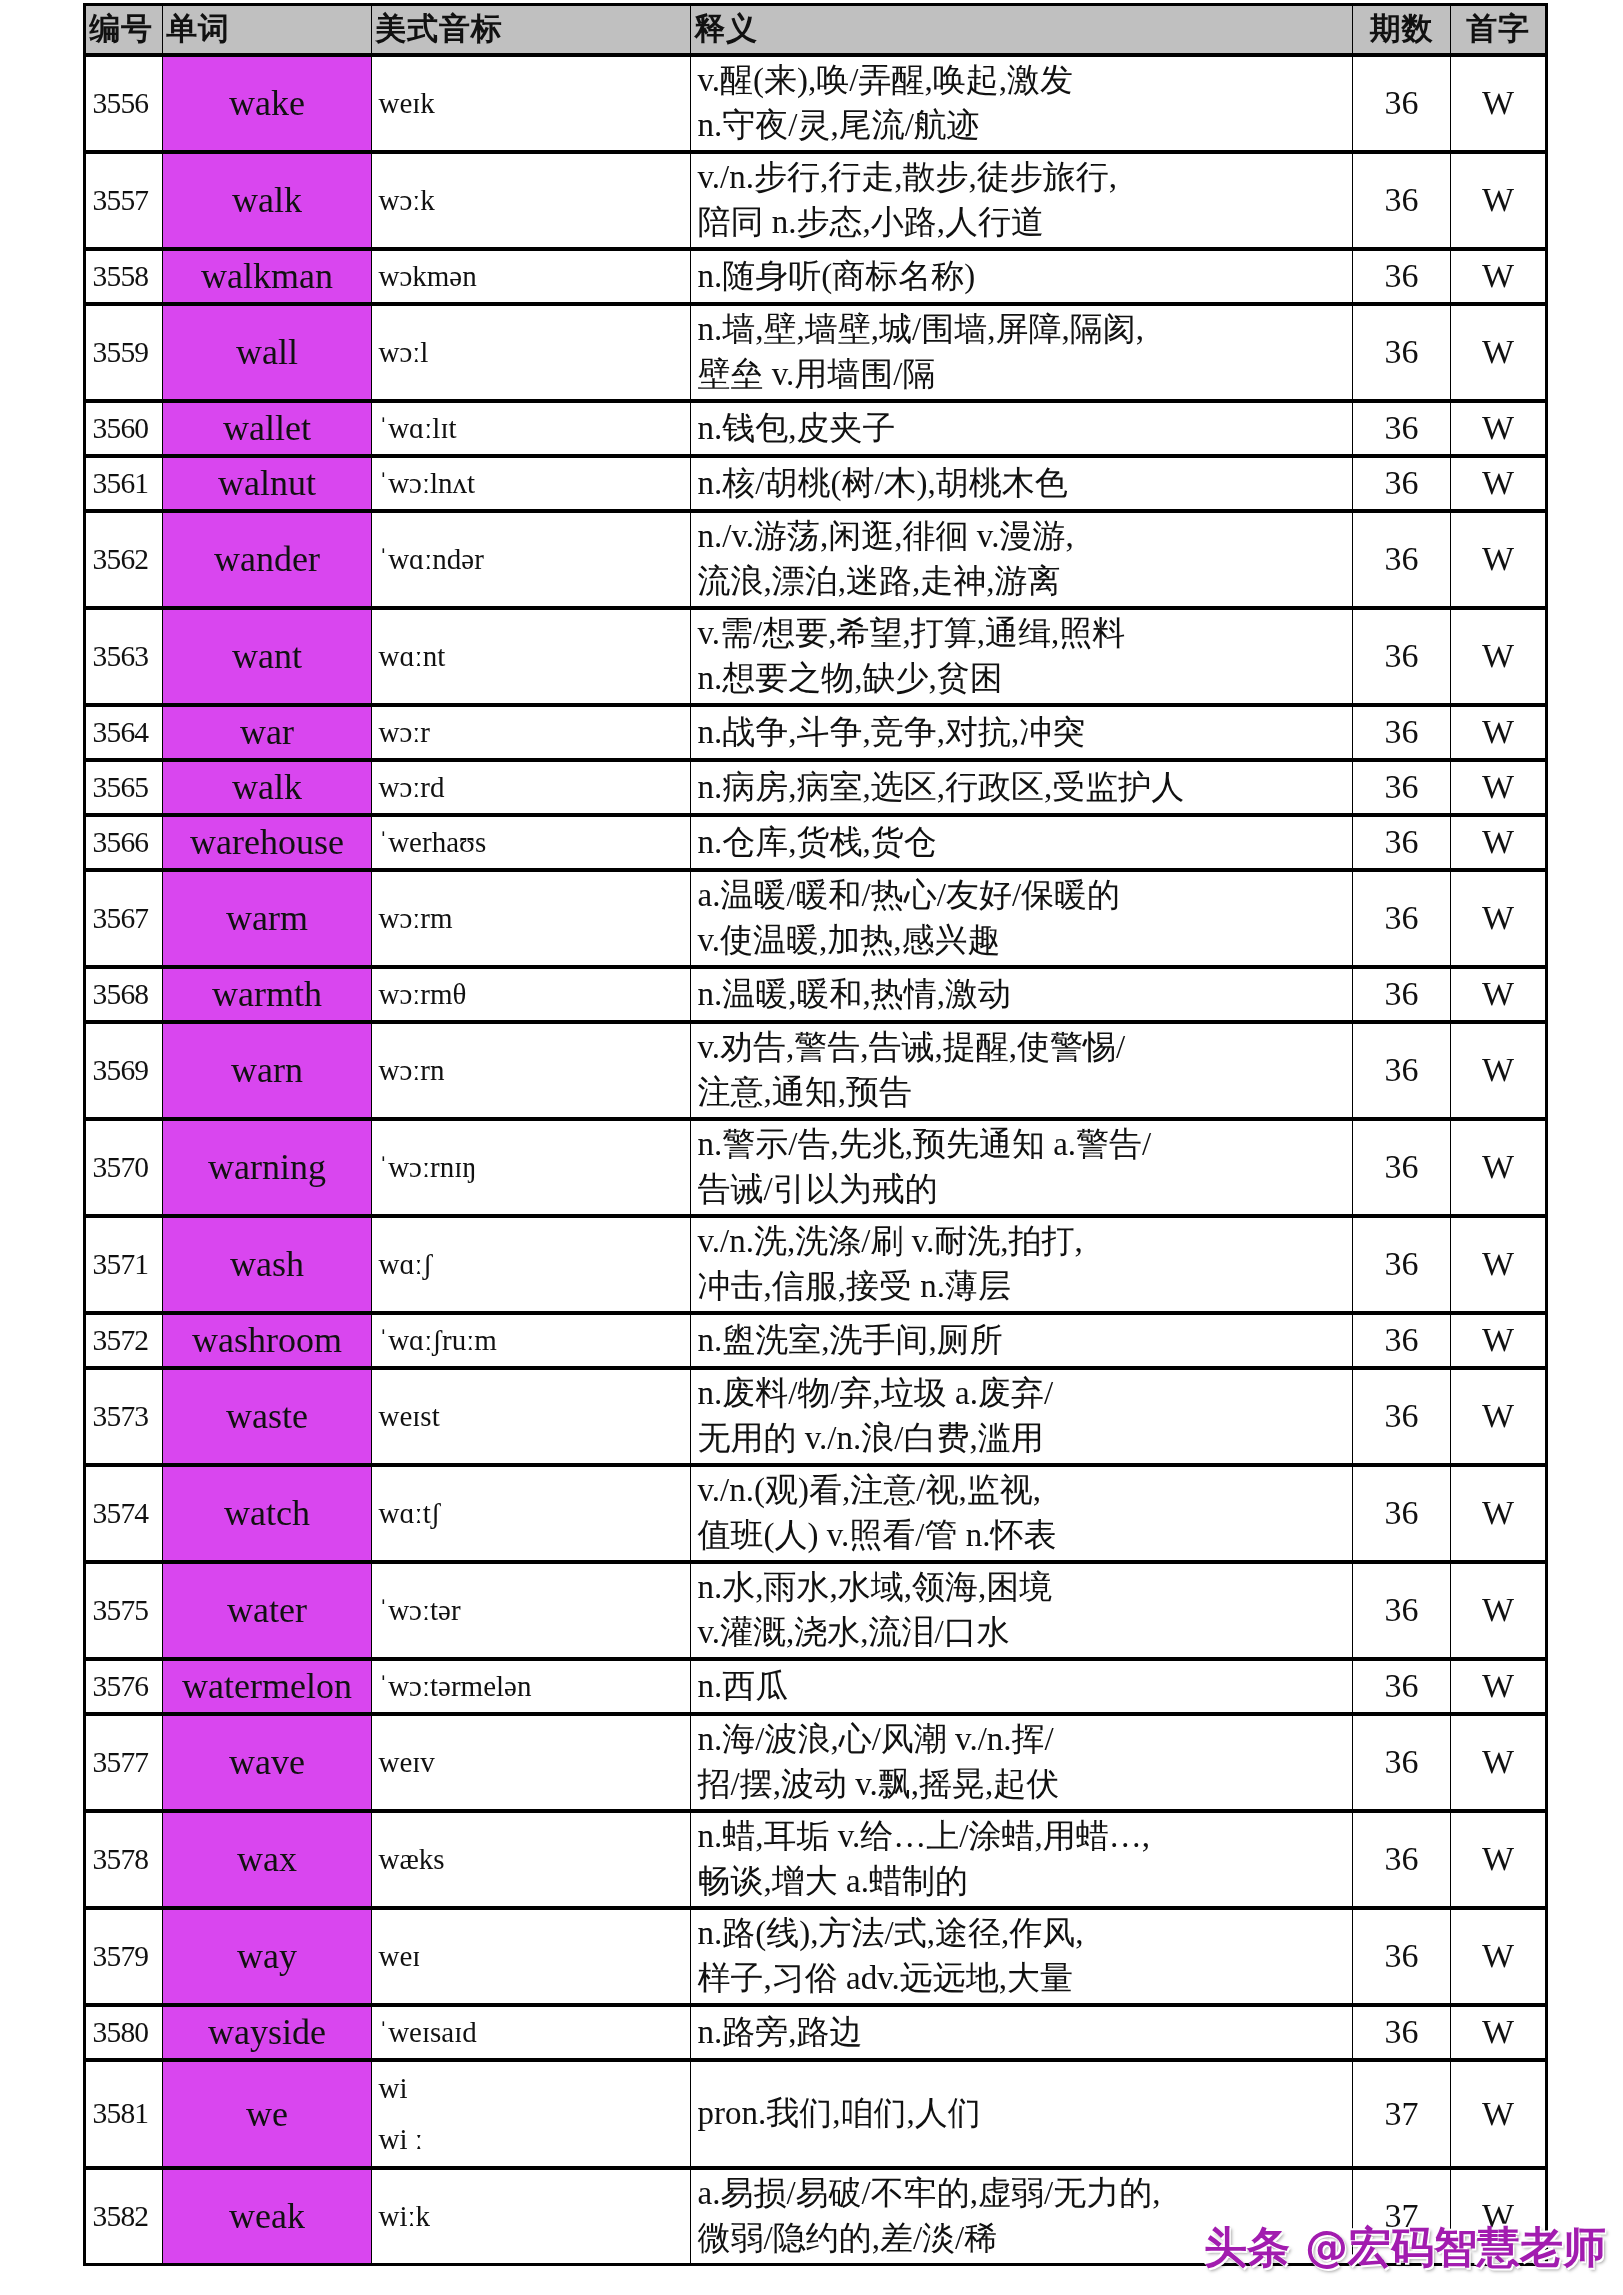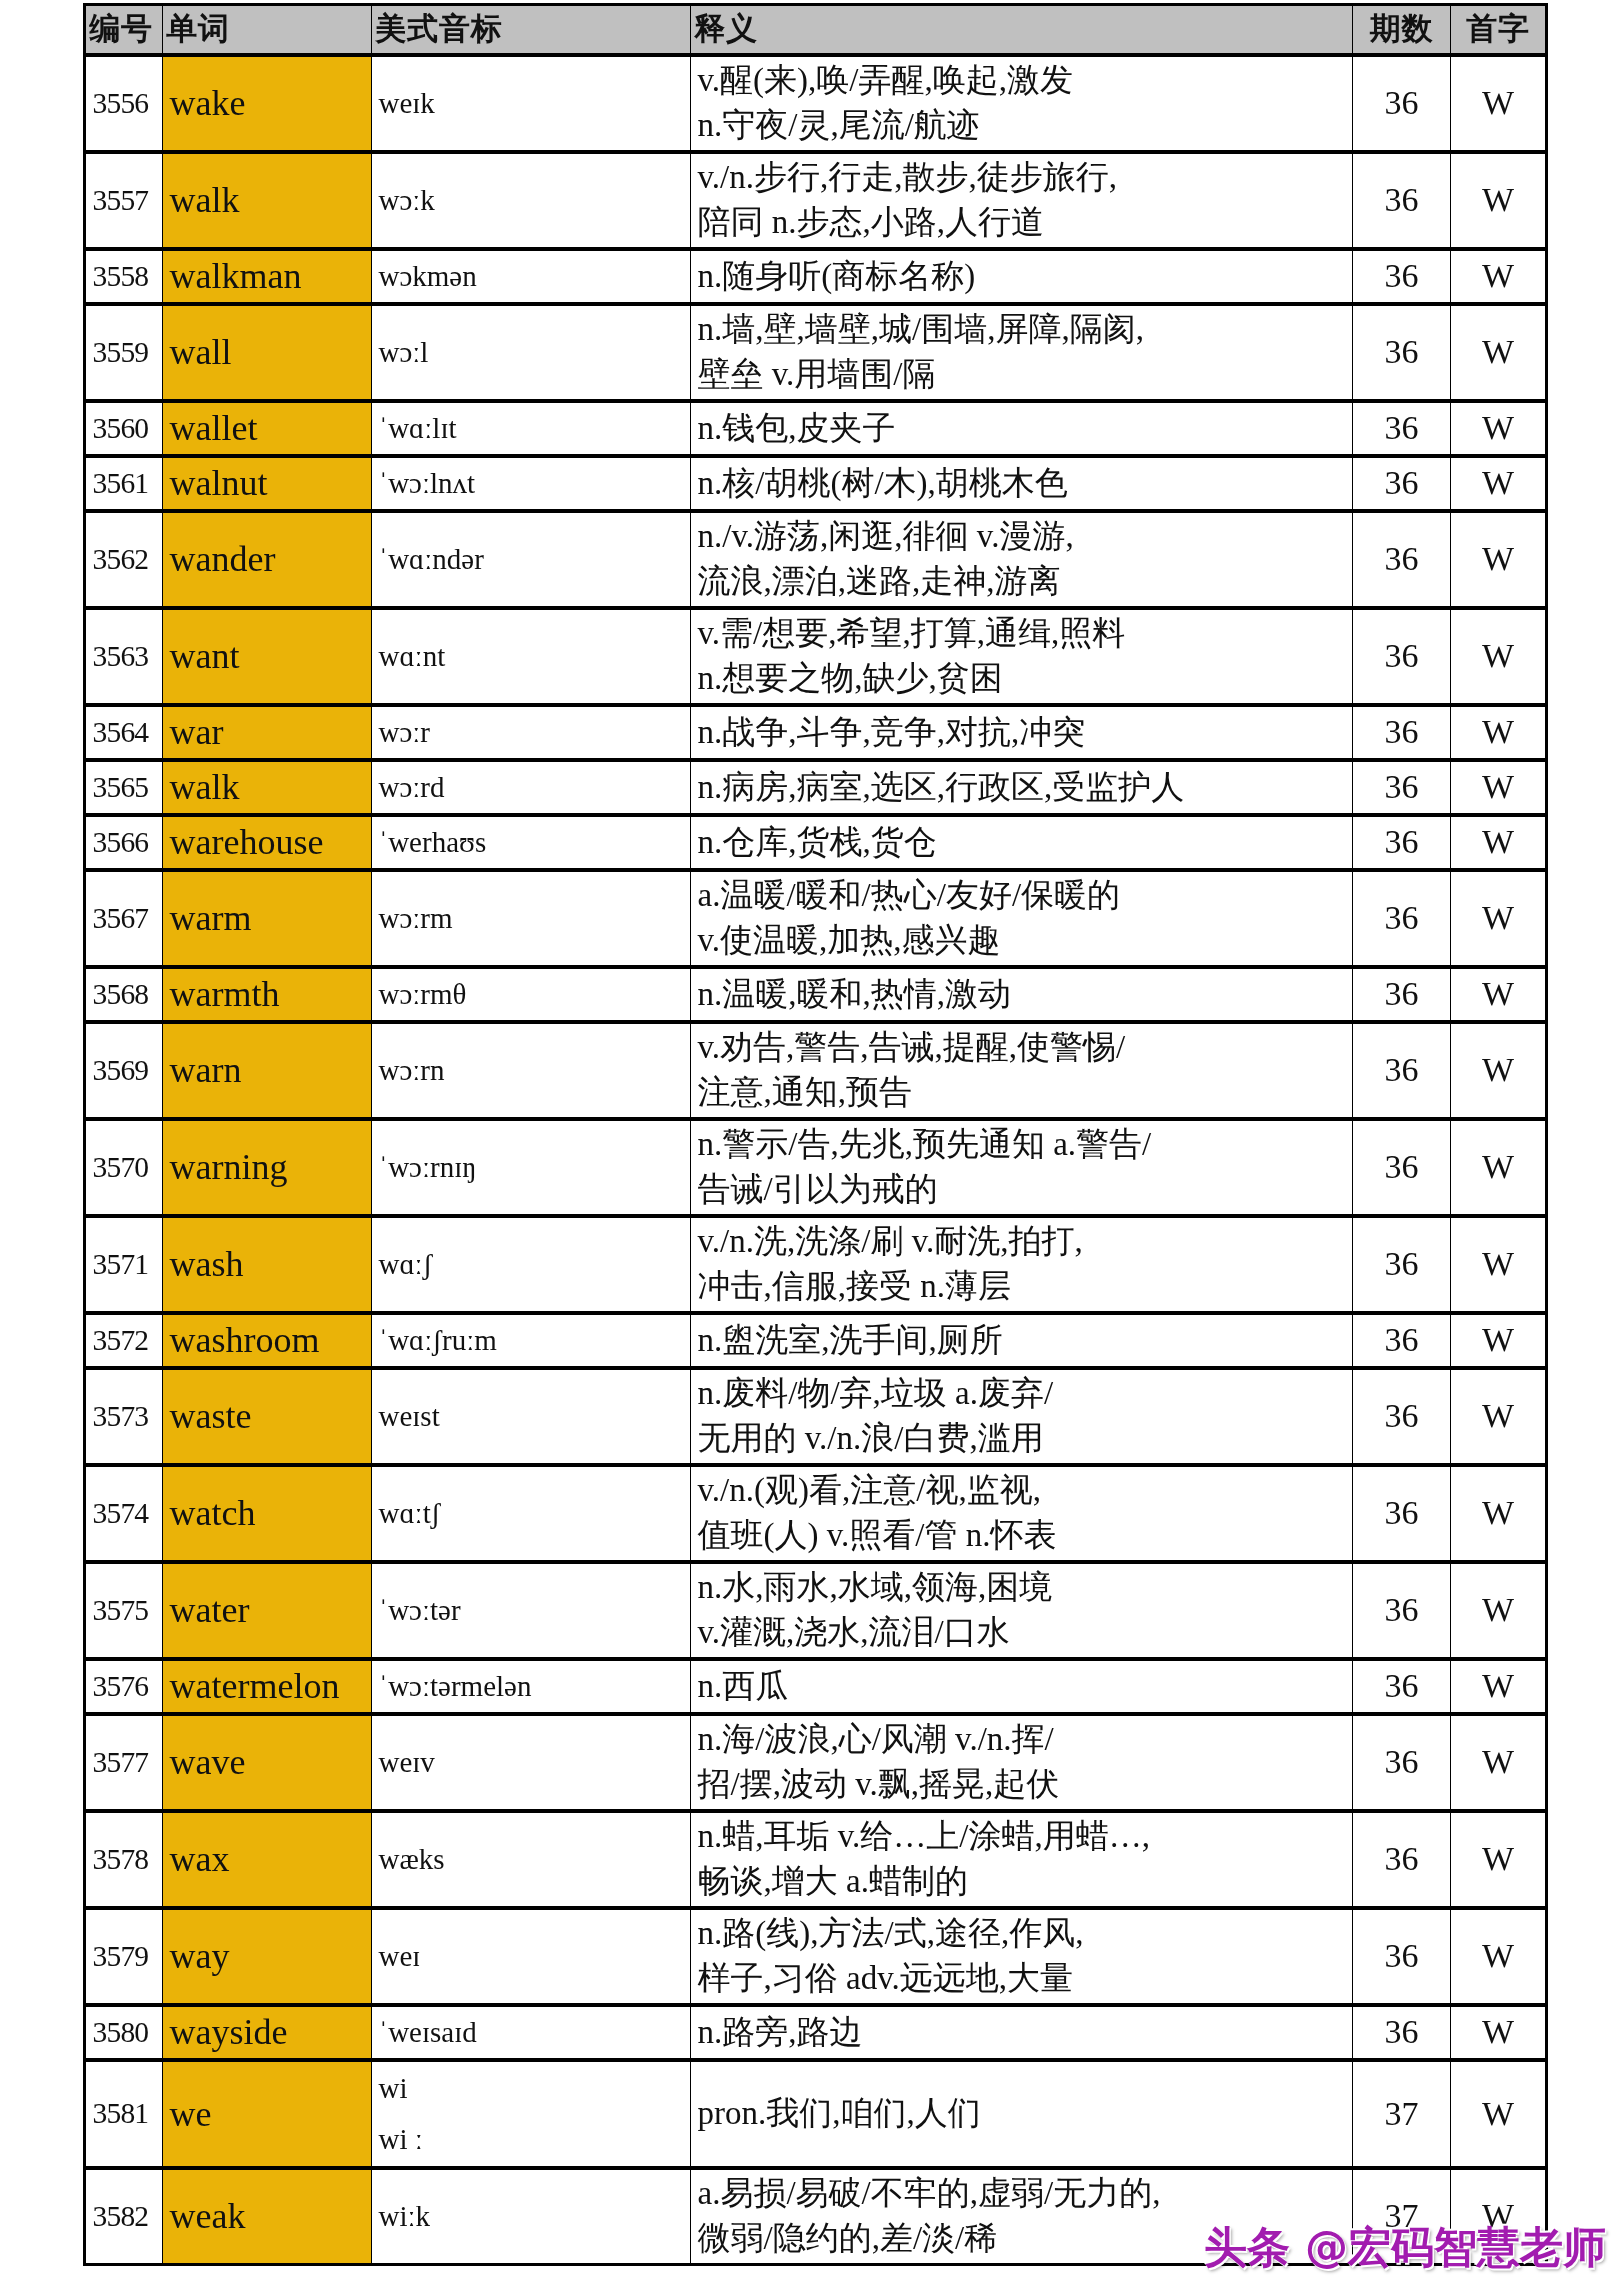--- a/index.html
+++ b/index.html
@@ -7,21 +7,21 @@
          font-family: "Liberation Serif", "DejaVu Serif", serif; color: #111; }
   #vocab-table { position: absolute; left: 83px; top: 2.5px; border-collapse: collapse;
                  table-layout: fixed; width: 1462px; border: 3.3px solid #000; }
   #vocab-table th, #vocab-table td { border: 1.6px solid #000; padding: 0 6.5px; overflow: hidden; }
   #vocab-table tr.data-row td { border-top: 4.1px solid #000; }
   #vocab-table thead th { background: #c0c0c0; height: 47px; text-align: left;
         font-family: "DejaVu Sans", sans-serif; font-weight: 900; font-size: 31px;
         letter-spacing: 0.8px; white-space: nowrap; padding: 0 3.3px; border-bottom: 4.1px solid #000; }
   #vocab-table thead th.center { text-align: center; }
   td.c-id { font-size: 29.5px; padding-left: 3.3px; white-space: nowrap; letter-spacing: -0.8px; }
-  td.c-word { background: #eab308; font-size: 36px; white-space: nowrap; }
+  td.c-word { background: #d946ef; font-size: 36px; white-space: nowrap; text-align: center; }
   td.c-ipa { font-size: 29px; white-space: nowrap; }
   td.c-def { font-size: 33px; line-height: 45px; }
   td.c-def .def-line { display: block; white-space: nowrap; }
   td.c-ipa .ipa-line { display: block; line-height: 51px; }
   td.c-issue, td.c-initial { font-size: 34px; text-align: center; }
   col.col-id { width: 78px; } col.col-word { width: 209px; } col.col-ipa { width: 319px; }
   col.col-def { width: 662px; } col.col-issue { width: 98px; } col.col-initial { width: 96px; }
   #watermark { position: absolute; left: 1204px; top: 2219px; font-family: "DejaVu Sans", sans-serif;
        font-size: 43px; font-weight: bold; color: #a21caf; white-space: nowrap;
        text-shadow: 1.6px 1.6px 0 #fff, -1.6px -1.6px 0 #fff, 2.5px 2.5px 3.3px rgba(0,0,0,0.35); }

